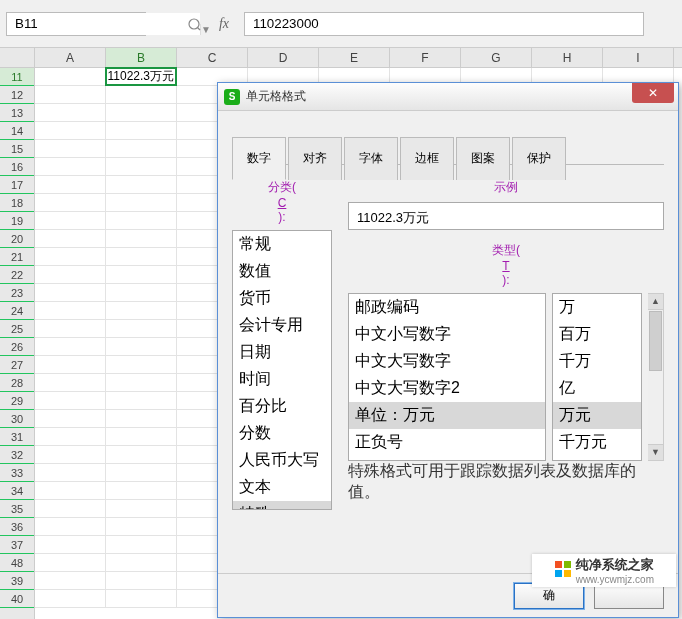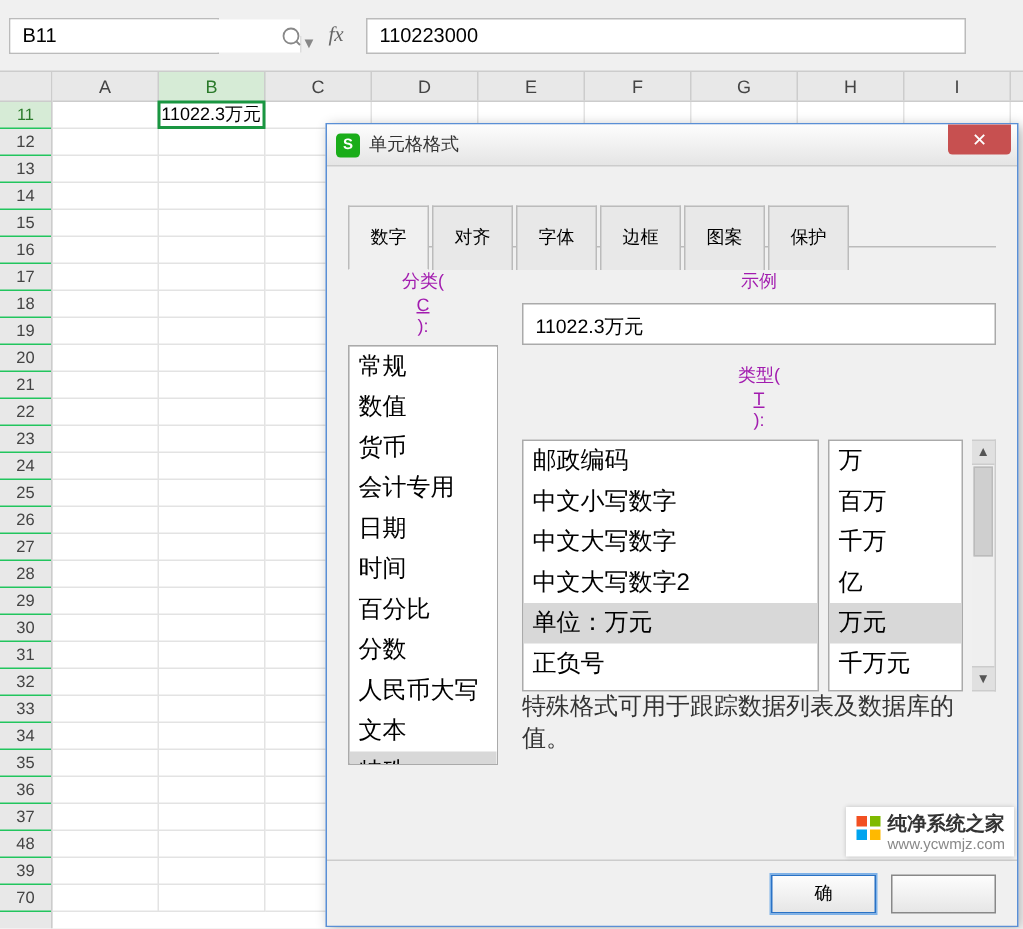--- a/index.html
+++ b/index.html
@@ -60,21 +60,21 @@
   .sb-btn { height: 16px; background: #e0e0e0; border-bottom: 1px solid #ccc; font-size: 9px; text-align: center; line-height: 14px; color: #555; cursor: pointer; }
   .sb-btn.dn { border-bottom: none; border-top: 1px solid #ccc; margin-top: auto; }
   .sb-thumb { background: #cfcfcf; border: 1px solid #bbb; margin: 1px; }
   
   .desc { font-size: 16px; color: #333; }
   
   .dlg-footer { position: absolute; bottom: 0; left: 0; right: 0; height: 44px; border-top: 1px solid #ccc; display: flex; justify-content: flex-end; align-items: center; padding-right: 14px; gap: 10px; background: #f0f0f0; }
   .btn { min-width: 70px; height: 26px; border: 1px solid #888; background: linear-gradient(#fdfdfd,#e6e6e6); cursor: pointer; font-size: 12px; padding: 0 14px; }
   .btn.primary { border: 1px solid #2a72c5; outline: 1px solid #7db1e8; }
   
-  .watermark { position: absolute; right: 6px; bottom: 48px; background: #fff; padding: 2px 6px; display: flex; align-items: center; gap: 4px; font-size: 13px; color: #333; box-shadow: 0 0 3px rgba(0,0,0,0.2); }
+  .watermark { position: absolute; right: 6px; bottom: 32px; background: #fff; padding: 2px 22px; display: flex; align-items: center; gap: 4px; font-size: 13px; color: #333; box-shadow: 0 0 3px rgba(0,0,0,0.2); }
   .wm-logo { font-size: 16px; }
   .wm-sub { font-size: 10px; color: #888; }
 </style>
 </head>
 <body>
 
 <div class="topbar">
   <div class="namebox-wrap">
     <input class="namebox" value="B11" style="">
     <div class="namebox-btn">▼</div>
@@ -119,21 +119,21 @@
         <div class="rh">30</div>
         <div class="rh">31</div>
         <div class="rh">32</div>
         <div class="rh">33</div>
         <div class="rh">34</div>
         <div class="rh">35</div>
         <div class="rh">36</div>
         <div class="rh">37</div>
         <div class="rh">48</div>
         <div class="rh">39</div>
-        <div class="rh">70</div>
+        <div class="rh">40</div>
       </div>
   </div>
   <div class="col-area">
     <div class="col-hdrs" id="colhdrs">
         <div class="ch">A</div>
         <div class="ch sel">B</div>
         <div class="ch">C</div>
         <div class="ch">D</div>
         <div class="ch">E</div>
         <div class="ch">F</div>

